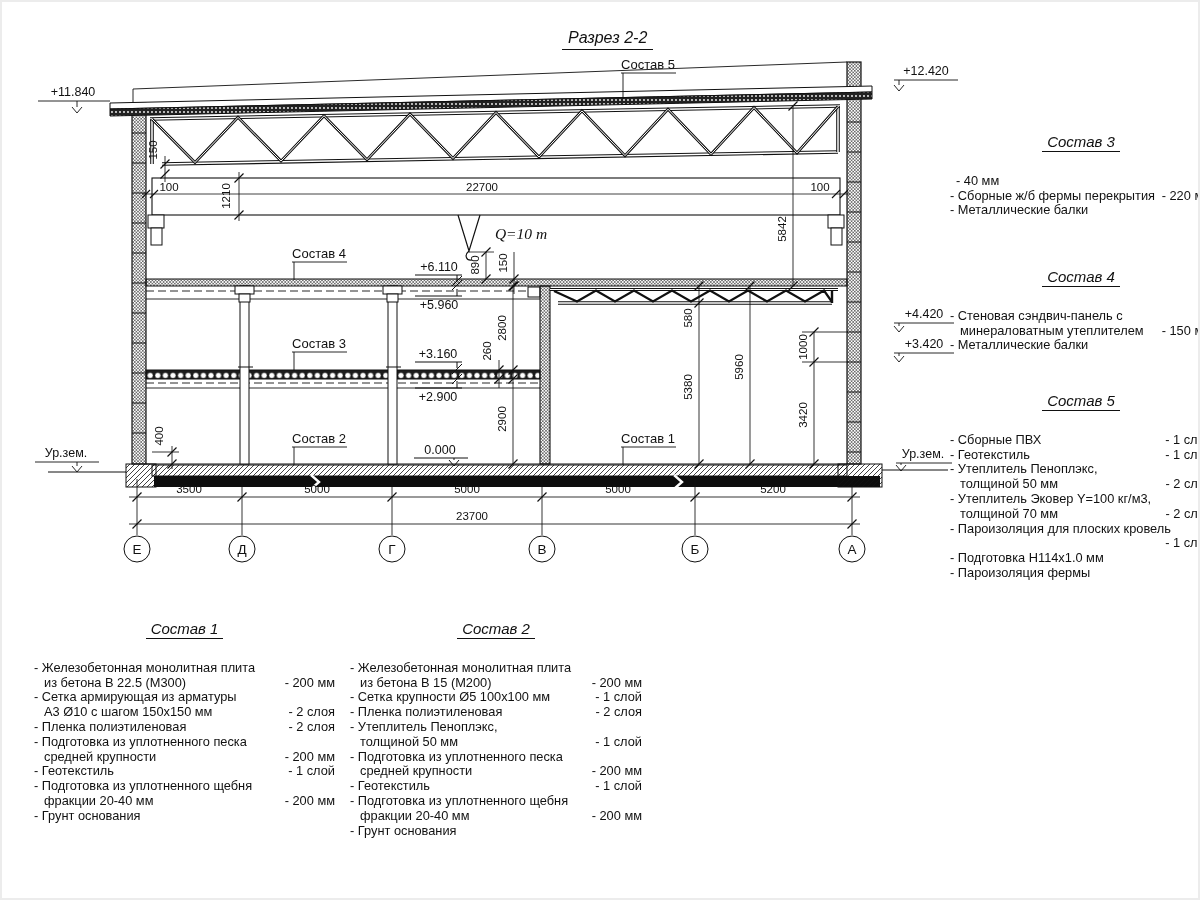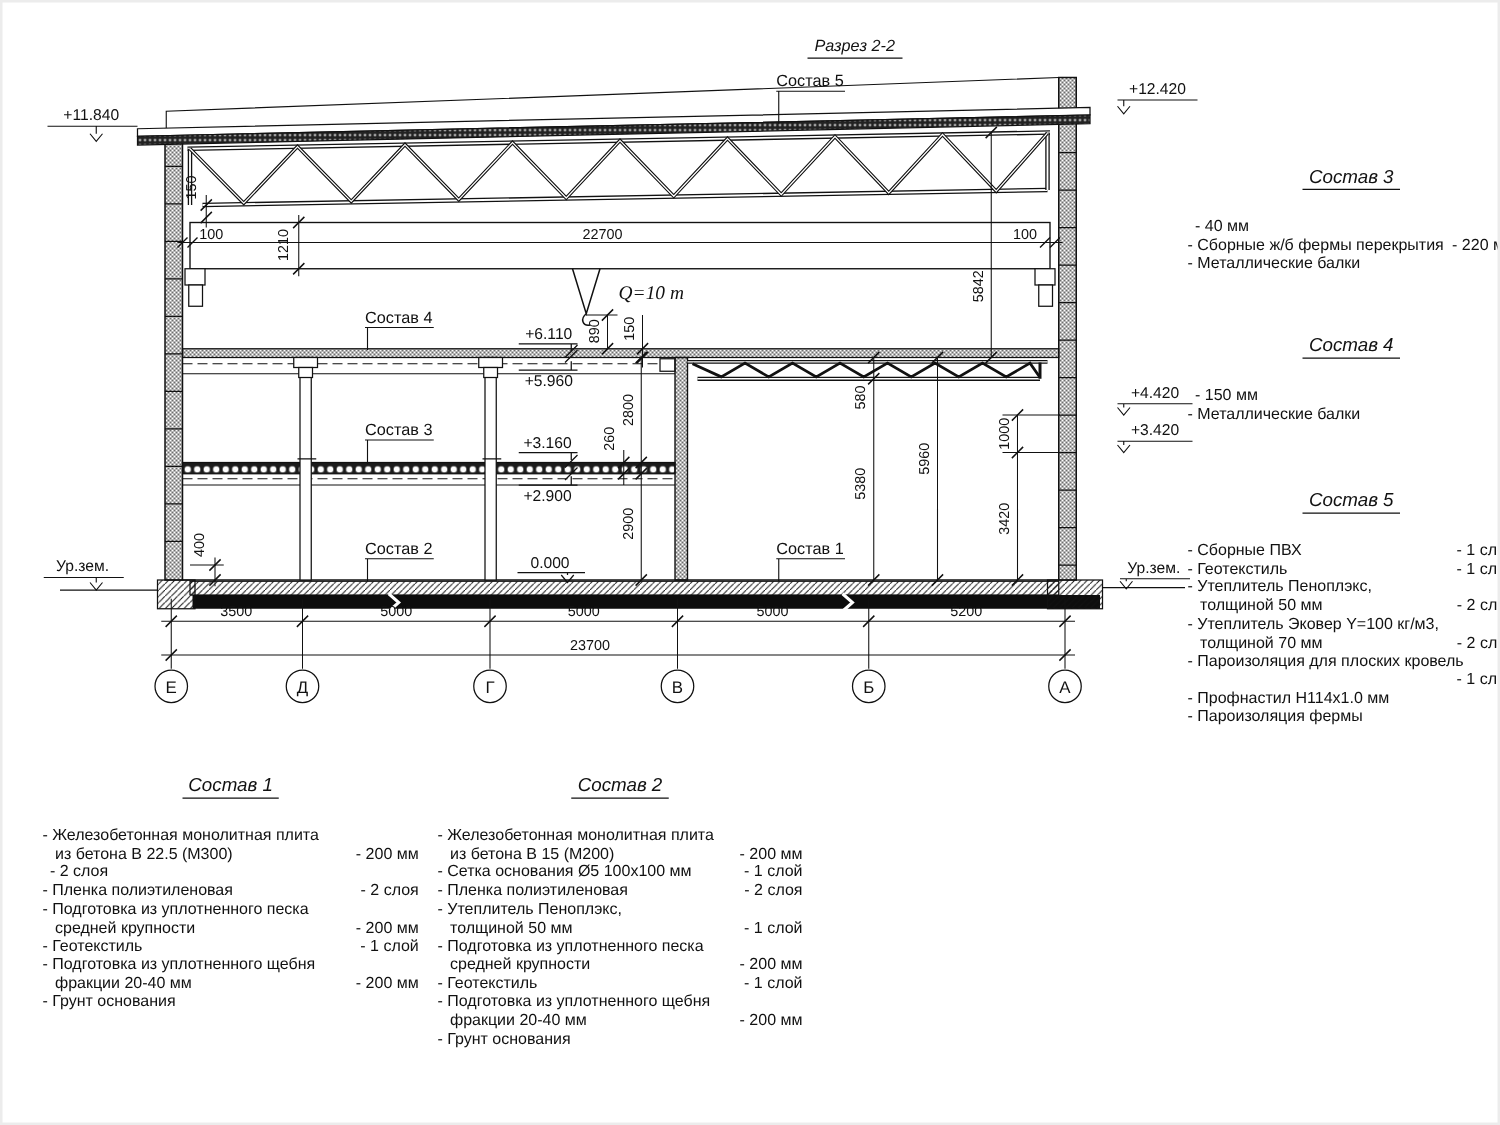--- a/index.html
+++ b/index.html
@@ -12,22 +12,22 @@
   
   #drawing{left:0;top:0;}
   svg text{font-family:"Liberation Sans",sans-serif;fill:#111;}
   text.dim{font-size:11.5px;}
   text.lvl{font-size:12.5px;}
   text.axis{font-size:13.5px;}
   text.leader{font-size:13px;}
   text.crane{font-family:"Liberation Serif",serif;font-style:italic;font-size:15.5px;}
   
   .page-title{
-    top:27px;left:560px;width:160px;text-align:right;
-    font-size:13px;font-style:italic;
+    top:27px;left:560px;width:160px;text-align:left;
+    font-size:16px;font-style:italic;
   }
   .page-title span{display:inline-block;border-bottom:1.3px solid #111;padding:0 6px 2px;}
   
   .comp{font-size:12.8px;line-height:14.8px;}
   .comp .comp-title{
     text-align:center;font-size:15px;font-style:italic;margin-bottom:22px;
   }
   .comp .comp-title span{display:inline-block;border-bottom:1.2px solid #111;padding:0 5px 1px;}
   .comp .row{display:flex;justify-content:space-between;align-items:flex-end;}
   .comp .row .desc{white-space:pre-line;padding-left:10px;text-indent:-10px;}
@@ -273,20 +273,22 @@
 </svg>
 
 <div id="comp1" class="abs comp">
   <div class="comp-title"><span>Состав 1</span></div>
   <div class="row">
       <div class="desc">- Железобетонная  монолитная плита
 из бетона В 22.5 (М300)</div>
       <div class="val">- 200 мм</div>
     </div>
   <div class="row">
+      <div class="desc">- Сетка армирующая из арматуры
+А3 Ø10 с шагом 150х150 мм</div>
       <div class="val">- 2 слоя</div>
     </div>
   <div class="row">
       <div class="desc">- Пленка полиэтиленовая</div>
       <div class="val">- 2 слоя</div>
     </div>
   <div class="row">
       <div class="desc">- Подготовка из уплотненного песка
 средней крупности</div>
       <div class="val">- 200 мм</div>
@@ -307,21 +309,21 @@
 </div>
 
 <div id="comp2" class="abs comp">
   <div class="comp-title"><span>Состав 2</span></div>
   <div class="row">
       <div class="desc">- Железобетонная  монолитная плита
 из бетона В 15 (М200)</div>
       <div class="val">- 200 мм</div>
     </div>
   <div class="row">
-      <div class="desc">- Сетка основания Ø5 100х100 мм</div>
+      <div class="desc">- Сетка крупности Ø5 100х100 мм</div>
       <div class="val">- 1 слой</div>
     </div>
   <div class="row">
       <div class="desc">- Пленка полиэтиленовая</div>
       <div class="val">- 2 слоя</div>
     </div>
   <div class="row">
       <div class="desc">- Утеплитель Пеноплэкс,
 толщиной 50 мм</div>
       <div class="val">- 1 слой</div>
@@ -357,20 +359,22 @@
     </div>
   <div class="row">
       <div class="desc">- Металлические балки</div>
       <div class="val"></div>
     </div>
 </div>
 
 <div id="comp4" class="abs comp">
   <div class="comp-title"><span>Состав 4</span></div>
   <div class="row">
+      <div class="desc">- Стеновая сэндвич-панель с
+минераловатным утеплителем</div>
       <div class="val">- 150 мм</div>
     </div>
   <div class="row">
       <div class="desc">- Металлические балки</div>
       <div class="val"></div>
     </div>
 </div>
 
 <div id="comp5" class="abs comp">
   <div class="comp-title"><span>Состав 5</span></div>
@@ -390,20 +394,20 @@
   <div class="row">
       <div class="desc">- Утеплитель Эковер Y=100 кг/м3,
 толщиной 70 мм</div>
       <div class="val">- 2 слоя</div>
     </div>
   <div class="row own-line">
       <div class="desc">- Пароизоляция для плоских кровель</div>
       <div class="val">- 1 слой</div>
     </div>
   <div class="row">
-      <div class="desc">- Профнастил Н114х1.0 мм</div>
+      <div class="desc">- Подготовка Н114х1.0 мм</div>
       <div class="val"></div>
     </div>
   <div class="row">
       <div class="desc">- Пароизоляция фермы</div>
       <div class="val"></div>
     </div>
 </div>
 
 </body></html>

